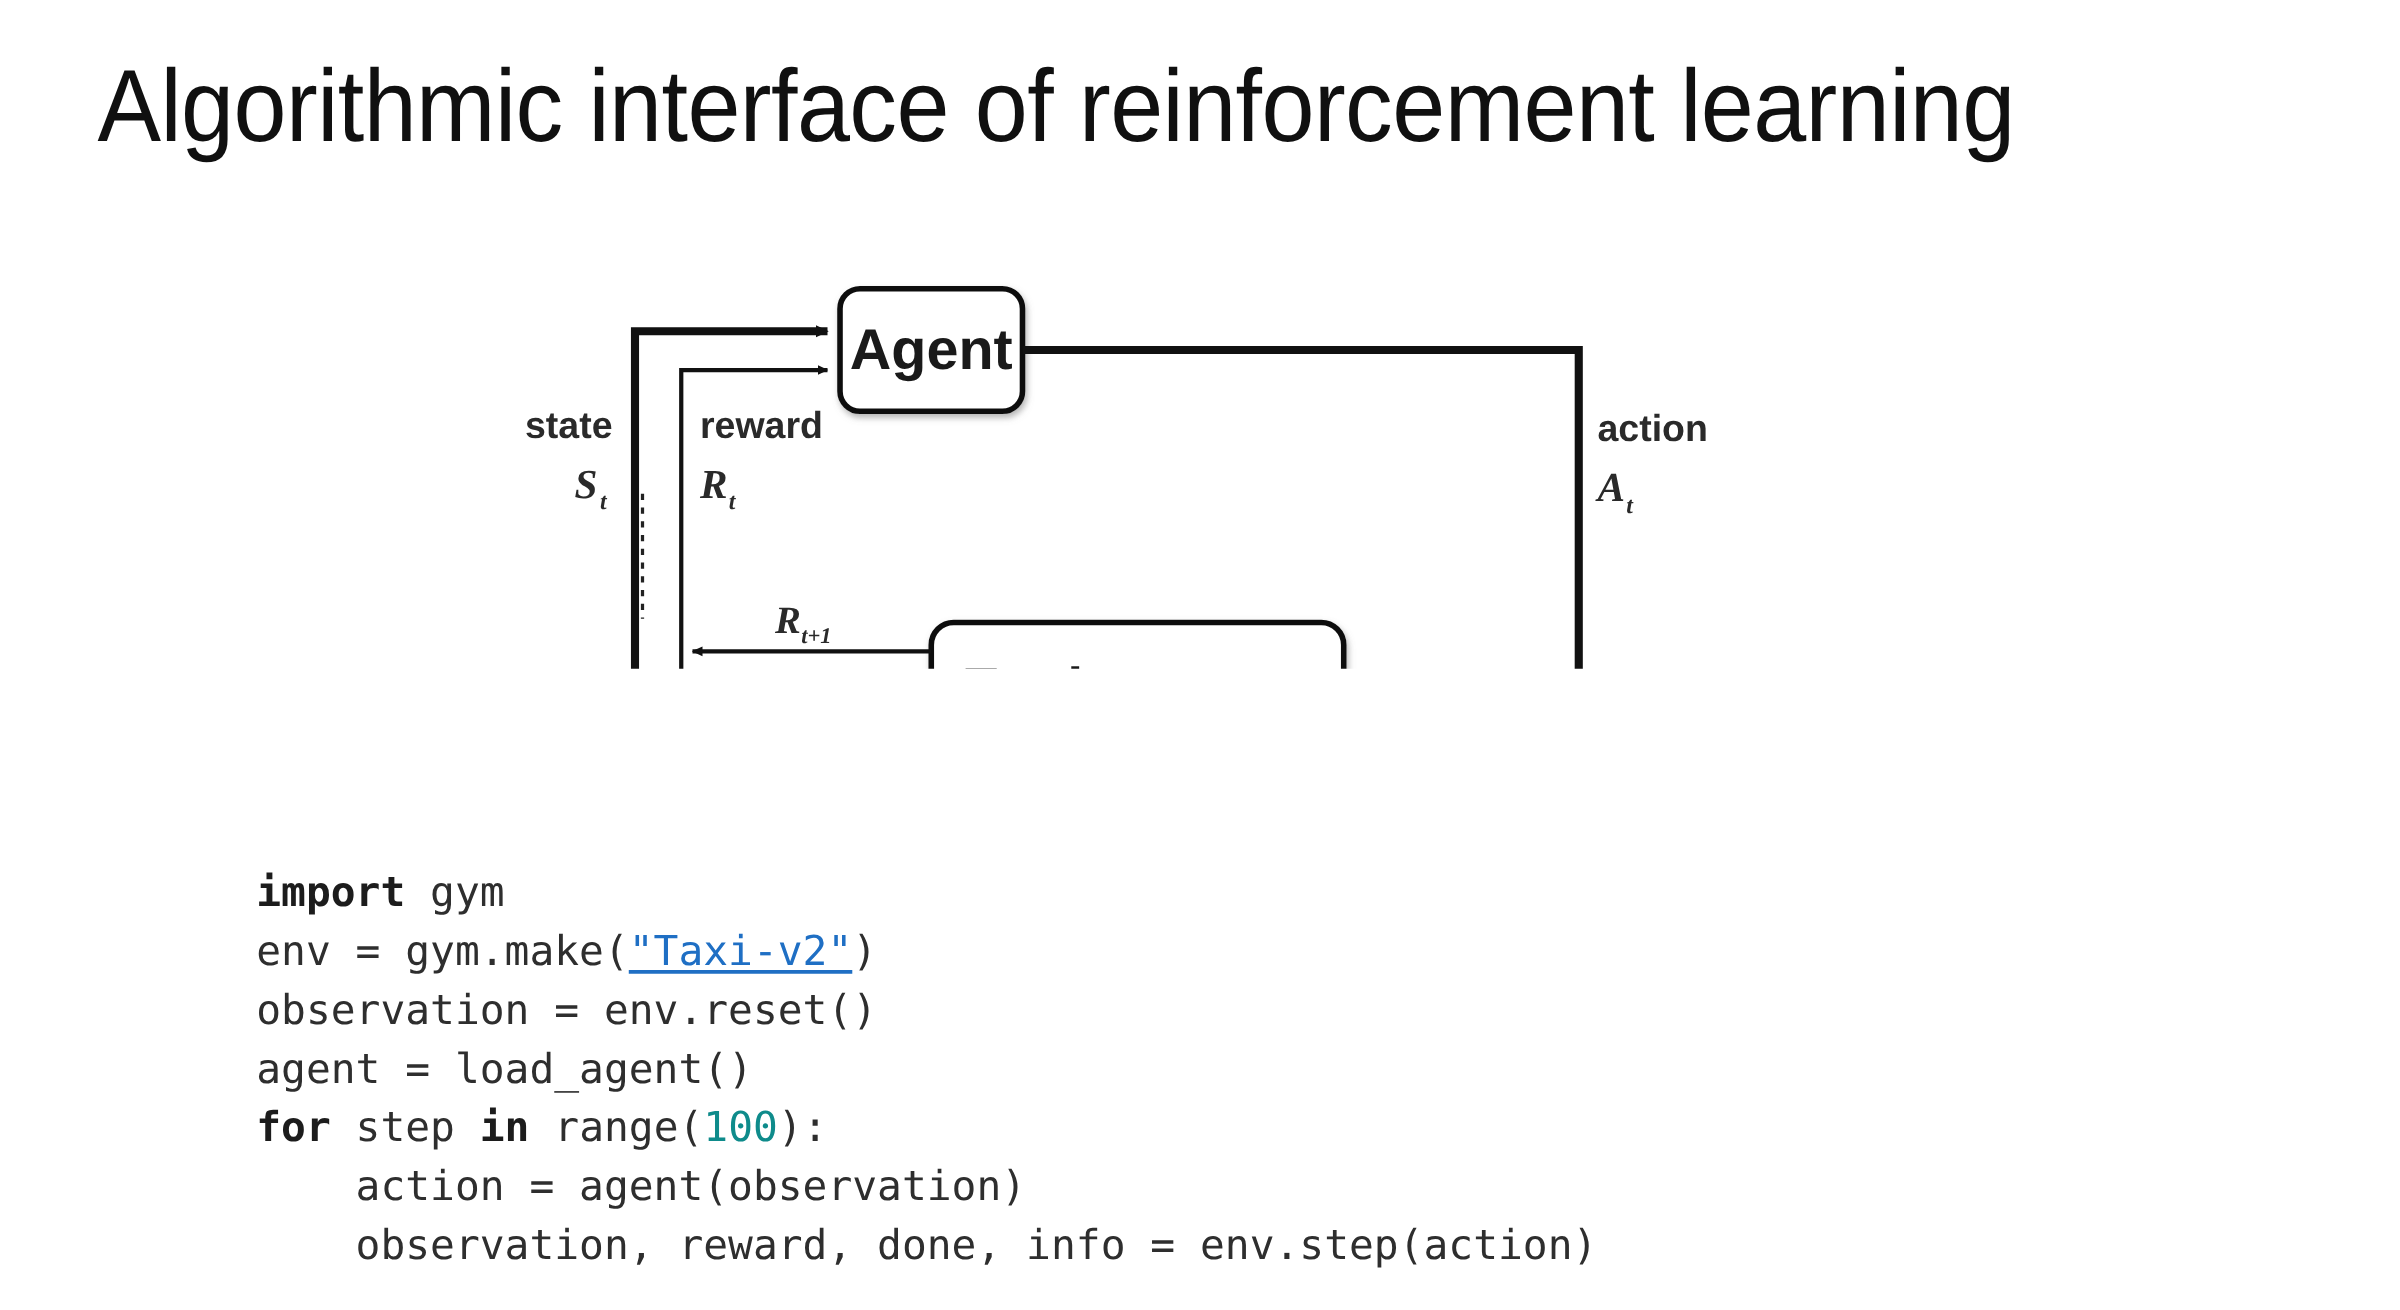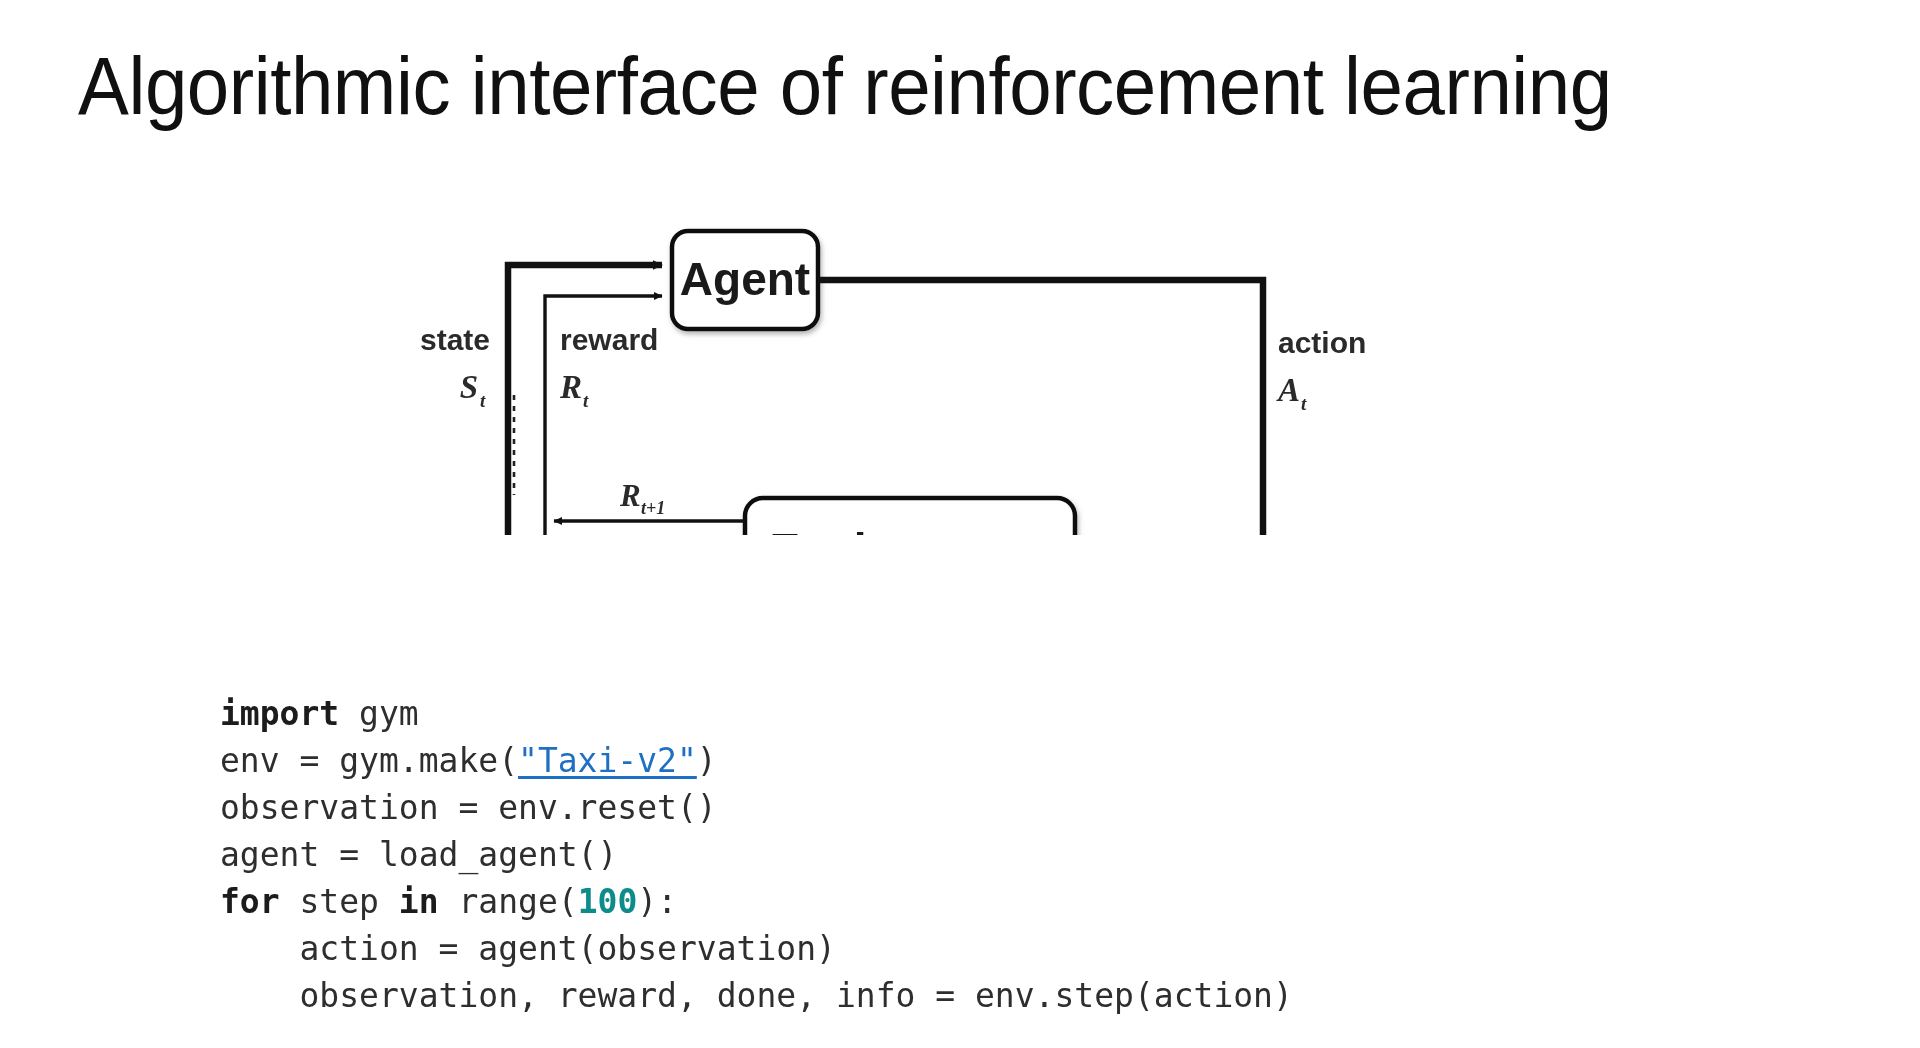--- a/index.html
+++ b/index.html
@@ -42,39 +42,38 @@
     height: 320px;
     font-weight: bold;
   }
   .diagram svg {
     display: block;
   }
 
   
   .code-block {
     position: absolute;
-    left: 220px;
+    left: 205px;
     top: 690px;
     font-family: "DejaVu Sans Mono", "Liberation Mono", monospace;
     font-size: 33px;
     line-height: 47px;
     color: #2e2e2e;
     white-space: pre;
     letter-spacing: 0px;
   }
   .code-line {
     white-space: pre;
   }
   .kw {
     font-weight: bold;
     color: #1c1c1c;
   }
   .num {
     color: #0e8b8b;
-    font-weight: bold;
   }
   .link {
     color: #1f6fc4;
     text-decoration: underline;
     text-underline-offset: 4px;
     text-decoration-thickness: 3px;
     cursor: pointer;
   }
 </style>
 </head>

